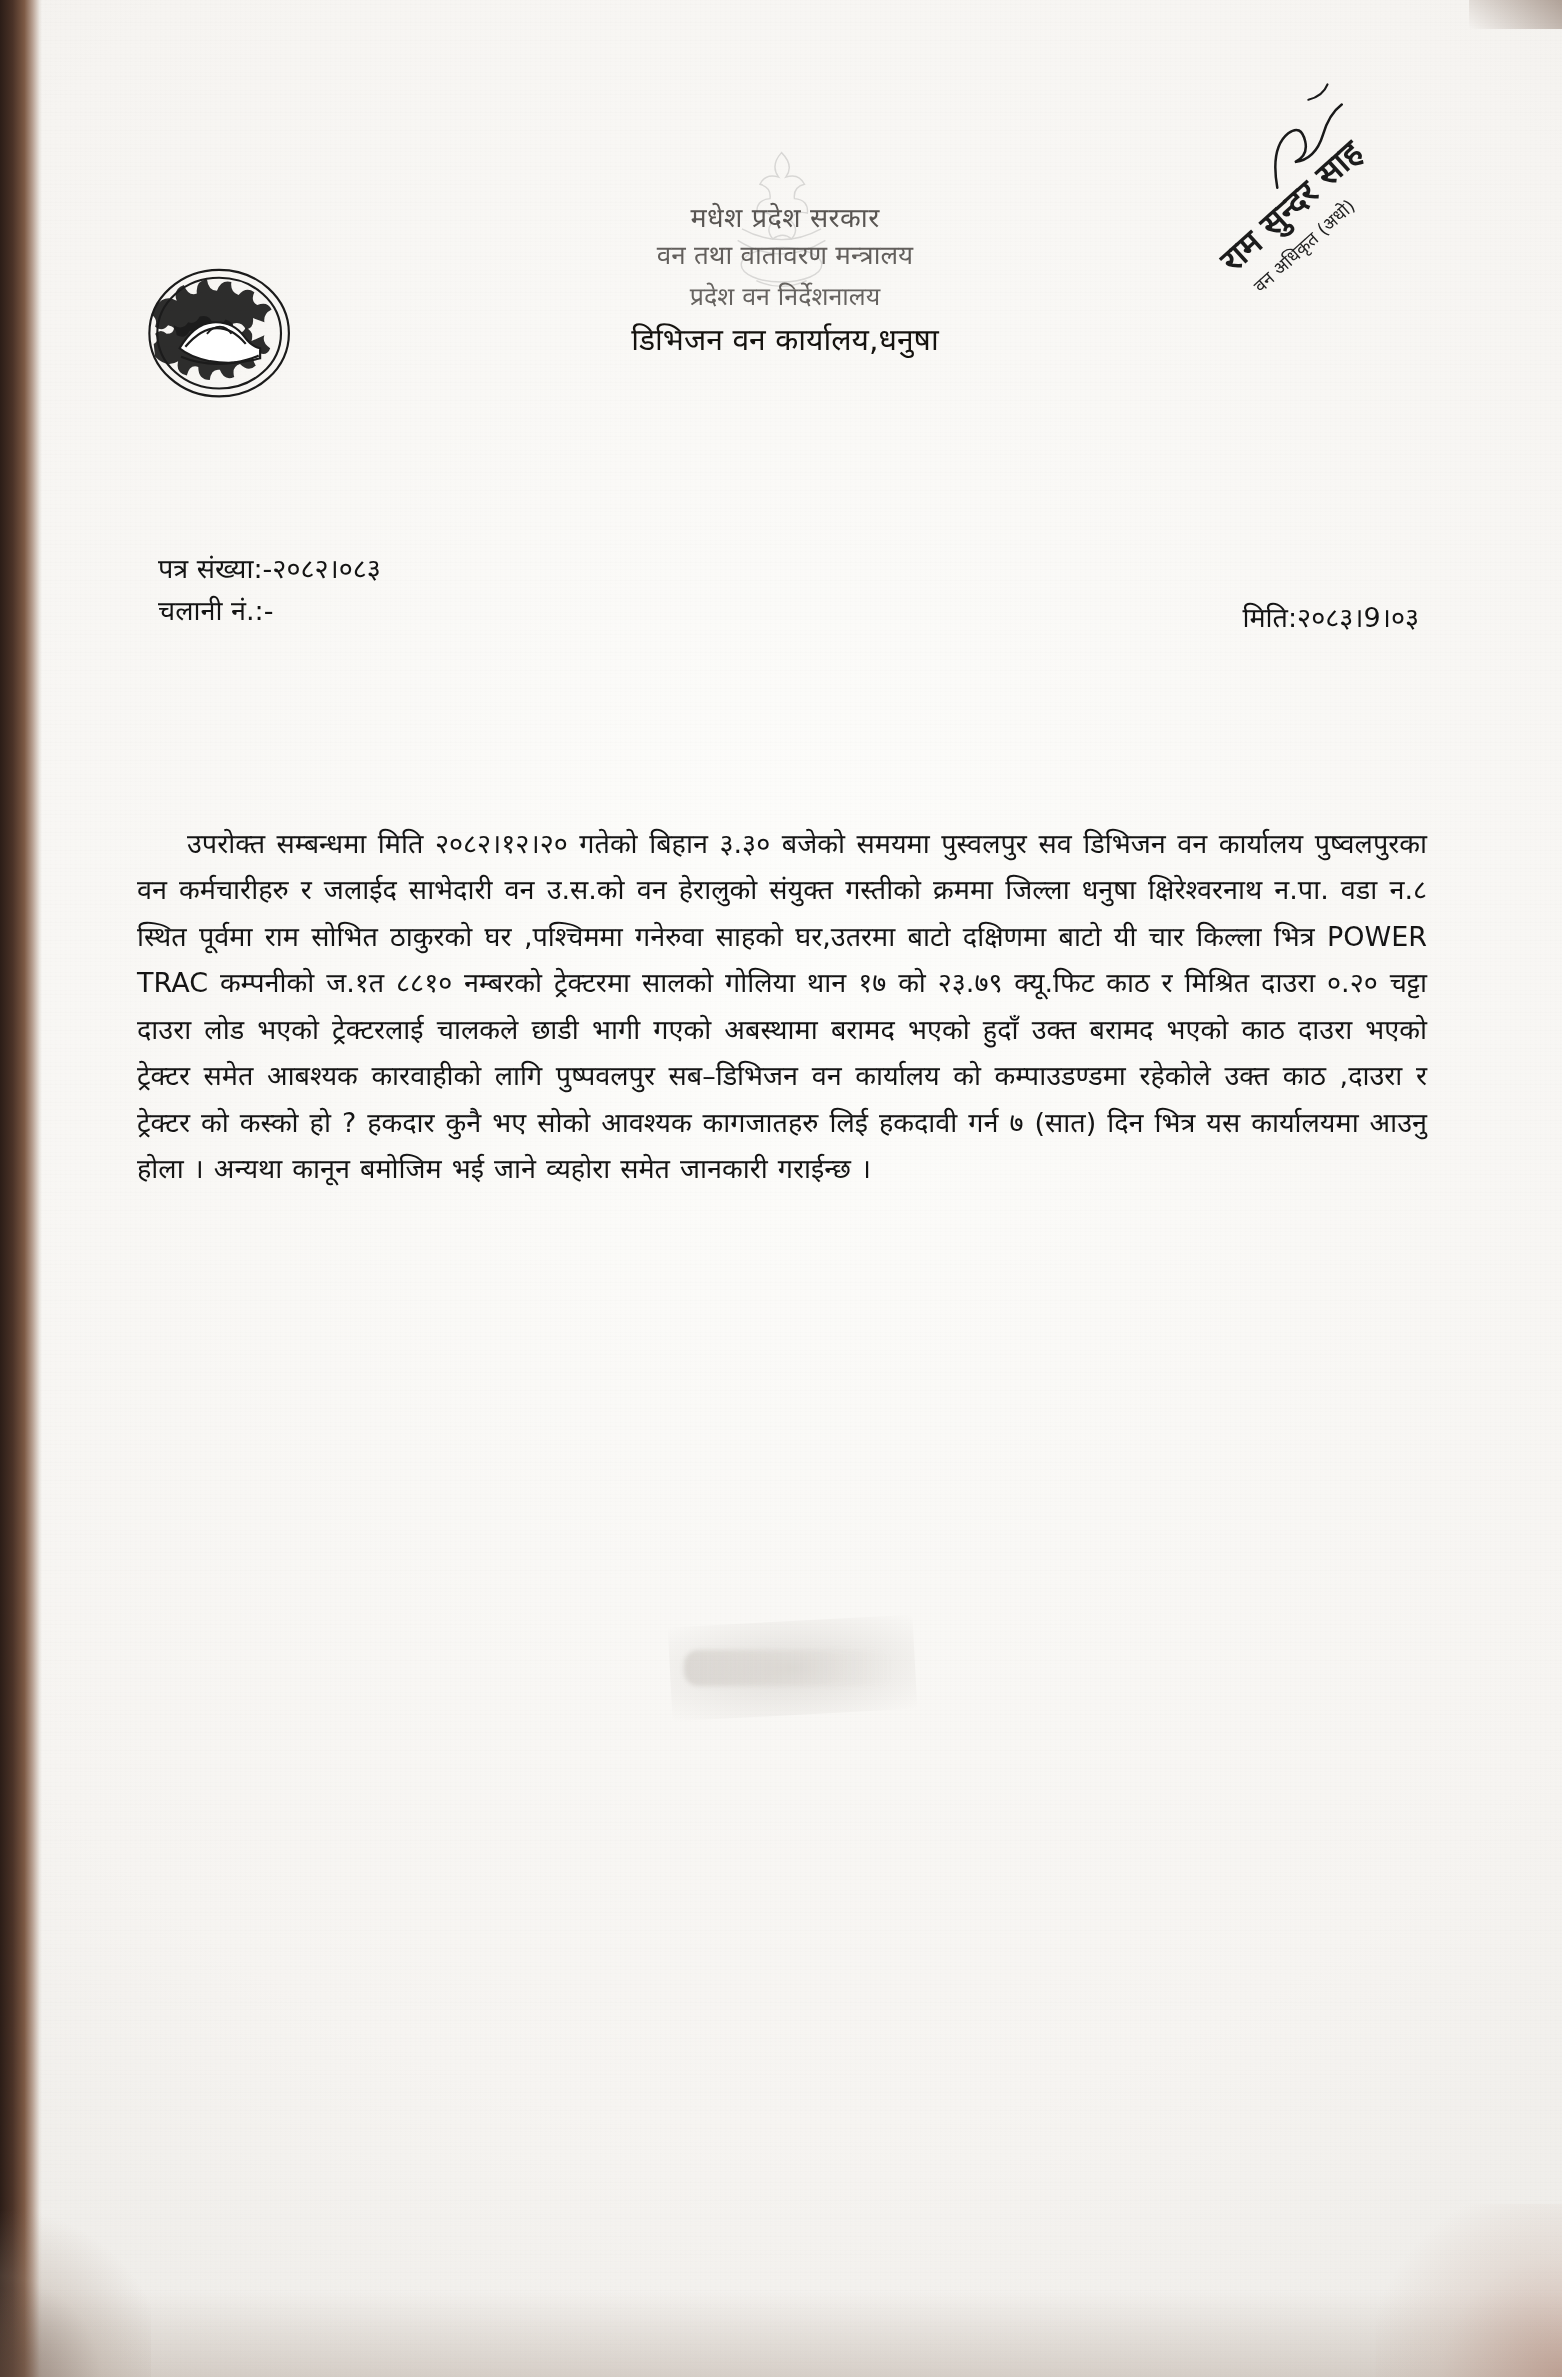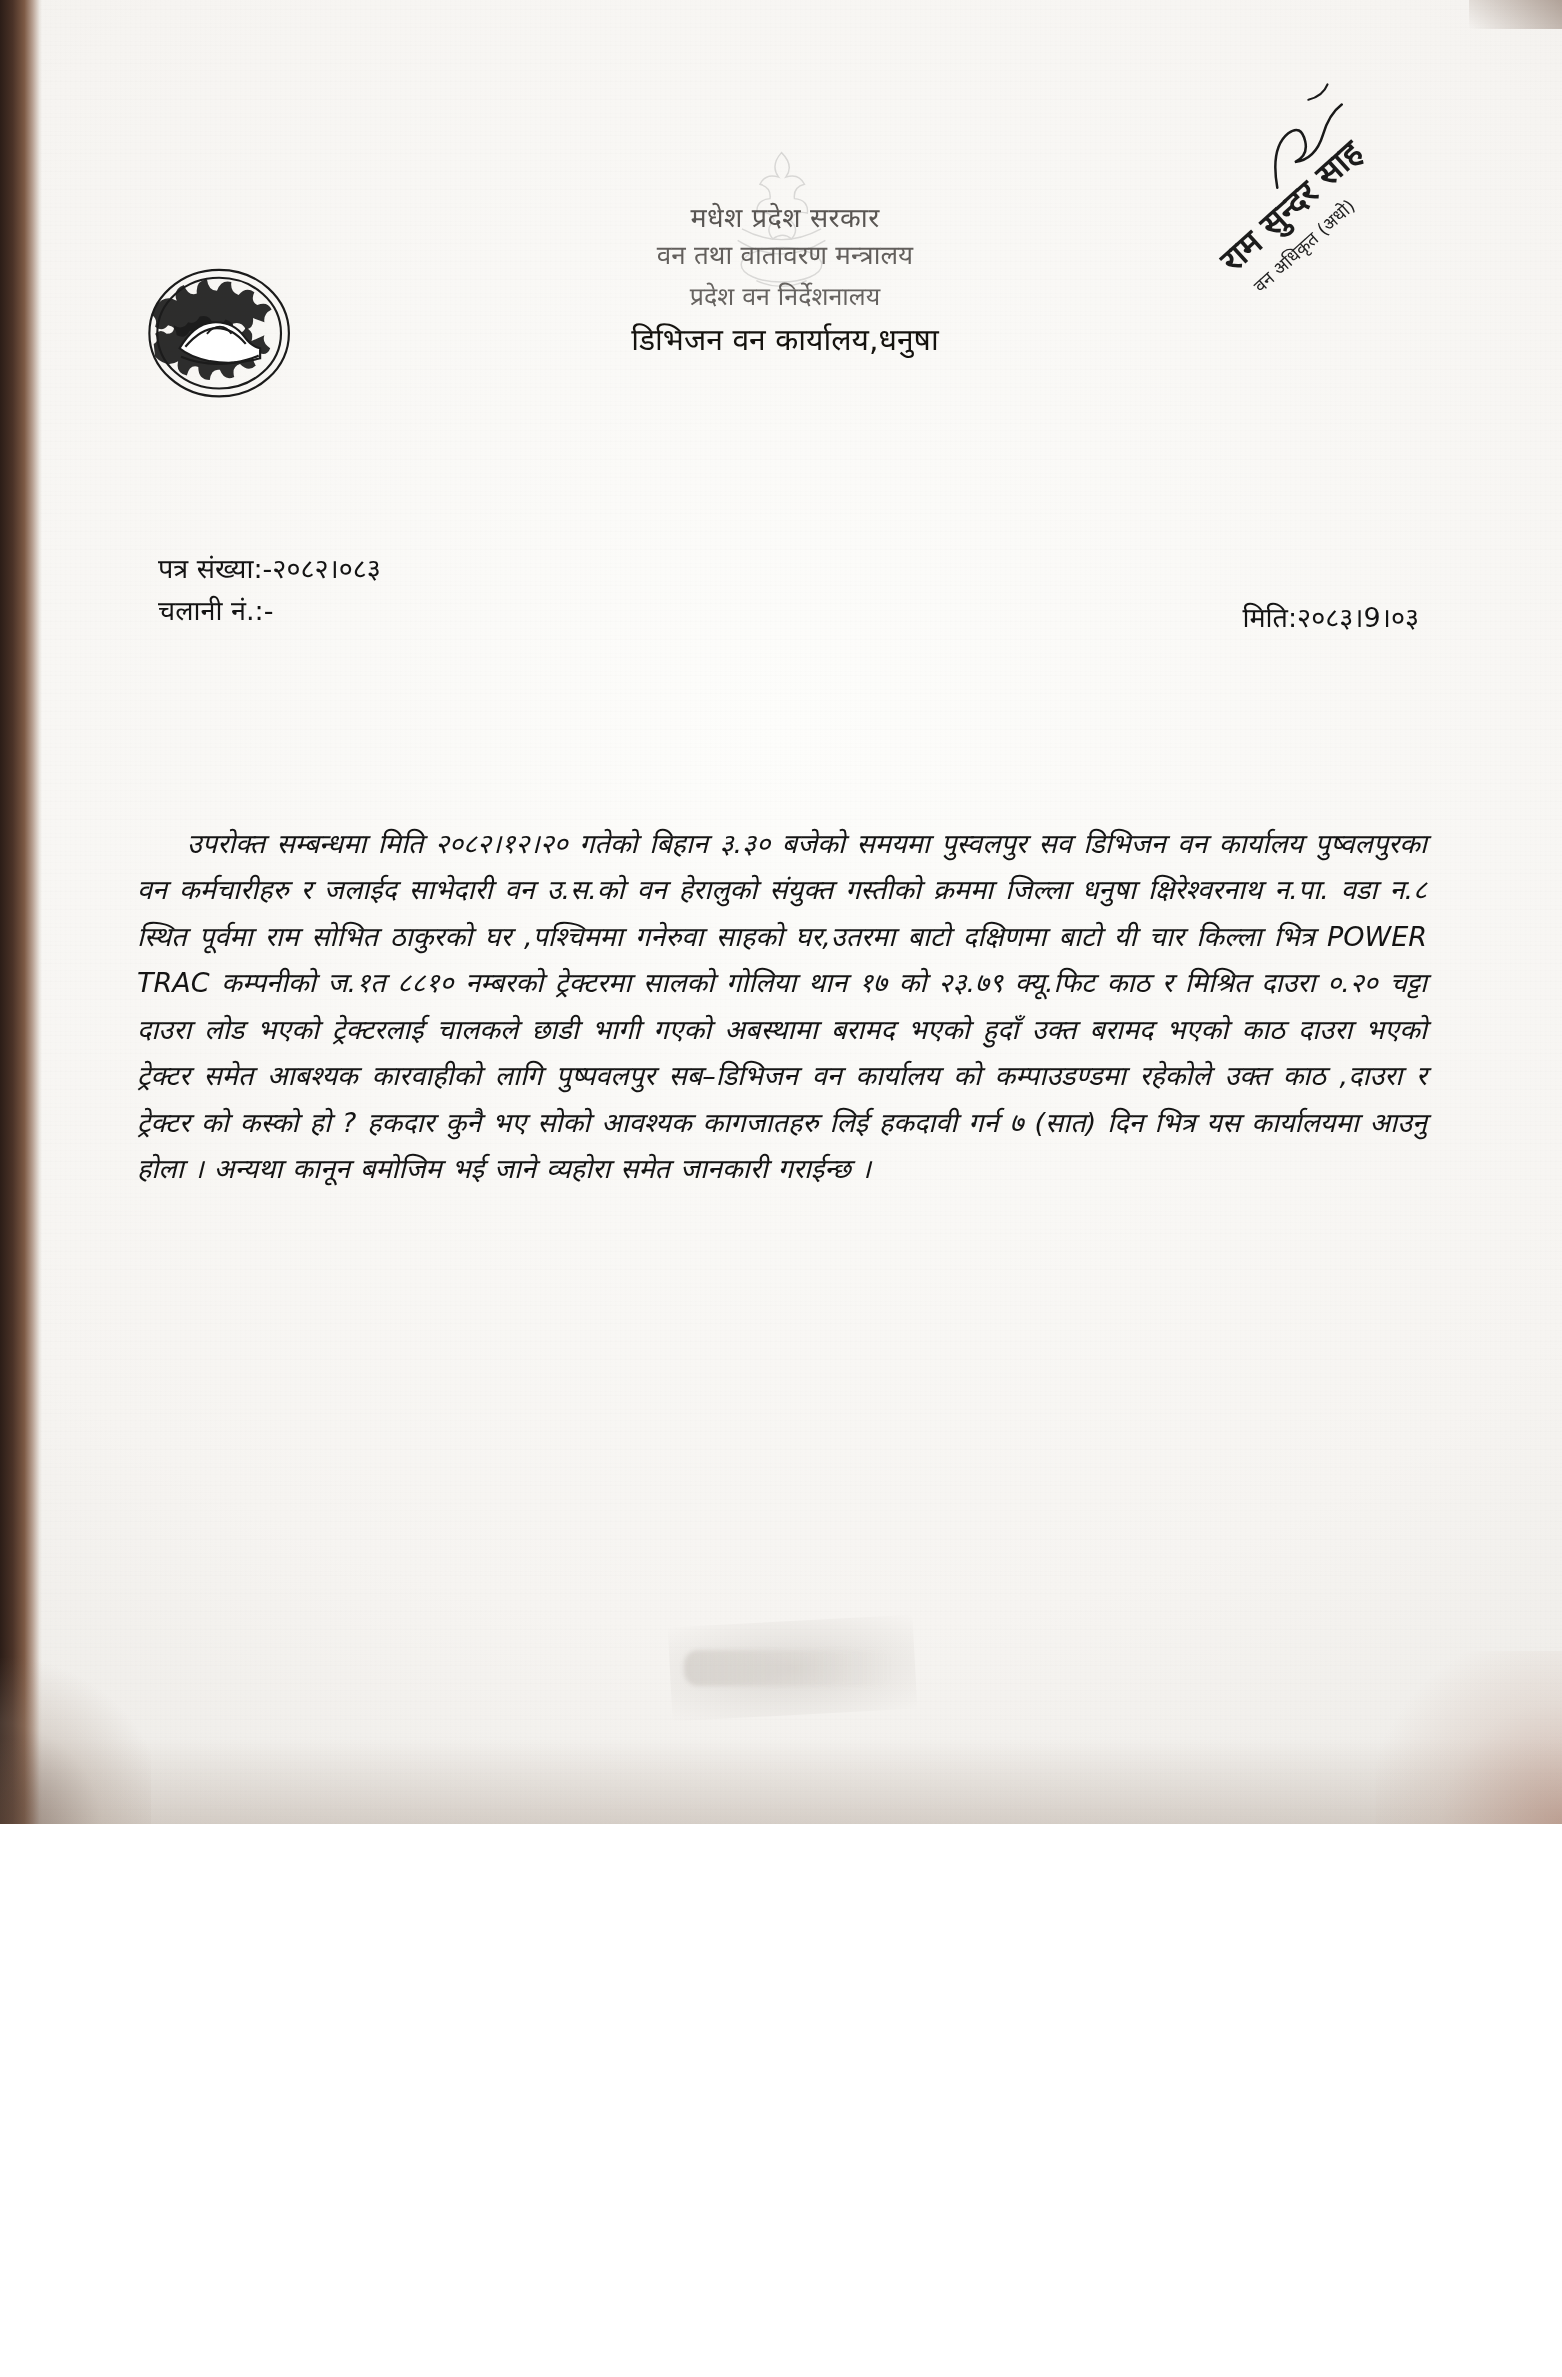--- a/index.html
+++ b/index.html
@@ -6,21 +6,21 @@
     margin: 0;
     padding: 0;
     background: #ffffff;
   }
   body {
     font-family: "DejaVu Sans", sans-serif;
   }
   .page {
     position: relative;
     width: 1563px;
-    height: 1824px;
+    height: 2377px;
     background: #fdba74;
     overflow: hidden;
   }
   
   .paper {
     position: absolute;
     inset: 0;
     background:
       radial-gradient(ellipse 120% 90% at 50% 40%, #fdfdfb 0%, #f6f4f1 55%, #eceae6 80%, #e2dfda 100%);
   }
@@ -204,21 +204,21 @@
     position: absolute;
     left: 137px;
     top: 821px;
     width: 1290px;
     font-size: 27px;
     line-height: 1.72;
     text-align: justify;
     text-justify: inter-word;
     word-spacing: 1.4px;
   }
-  .body p { margin: 0; text-indent: 50px; font-style: italic; }
+  .body p { margin: 0; text-indent: 50px; }
 
   
   .smudge {
     position: absolute;
     left: 684px; top: 1650px;
     width: 209px; height: 36px;
     background: linear-gradient(90deg, rgba(140,130,120,.20), rgba(170,160,150,.10), rgba(255,255,255,0));
     filter: blur(2.2px);
     border-radius: 14.4px;
   }

